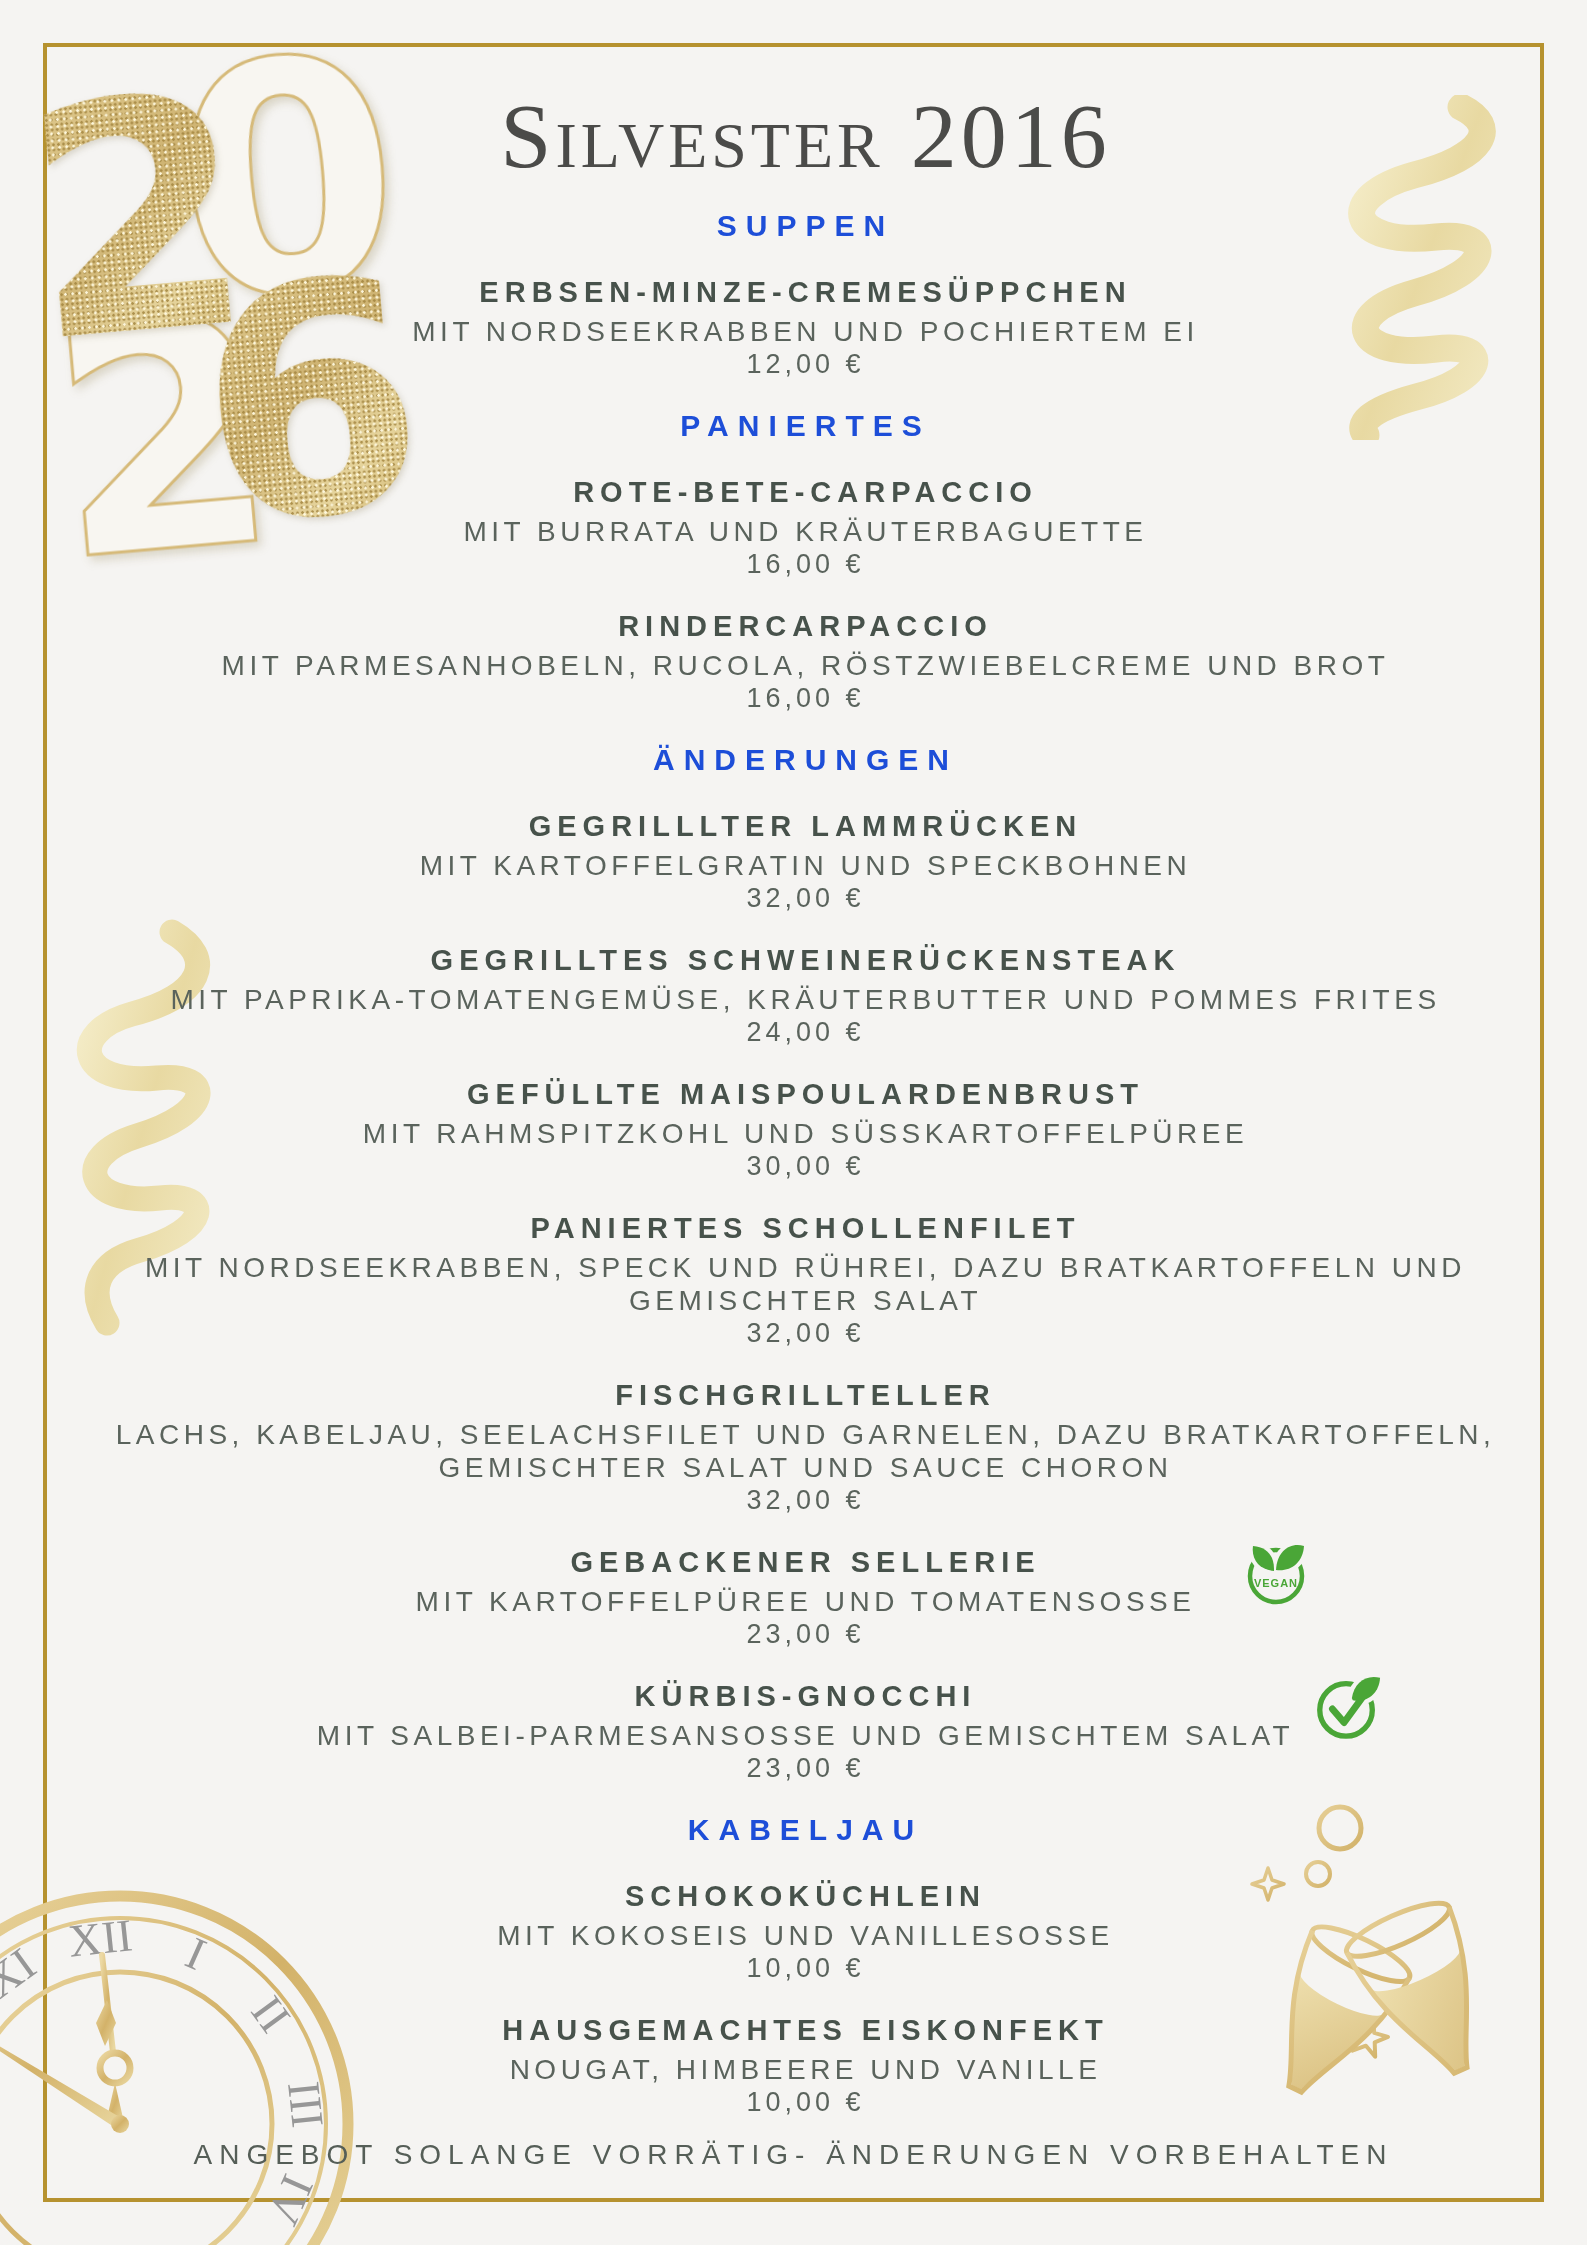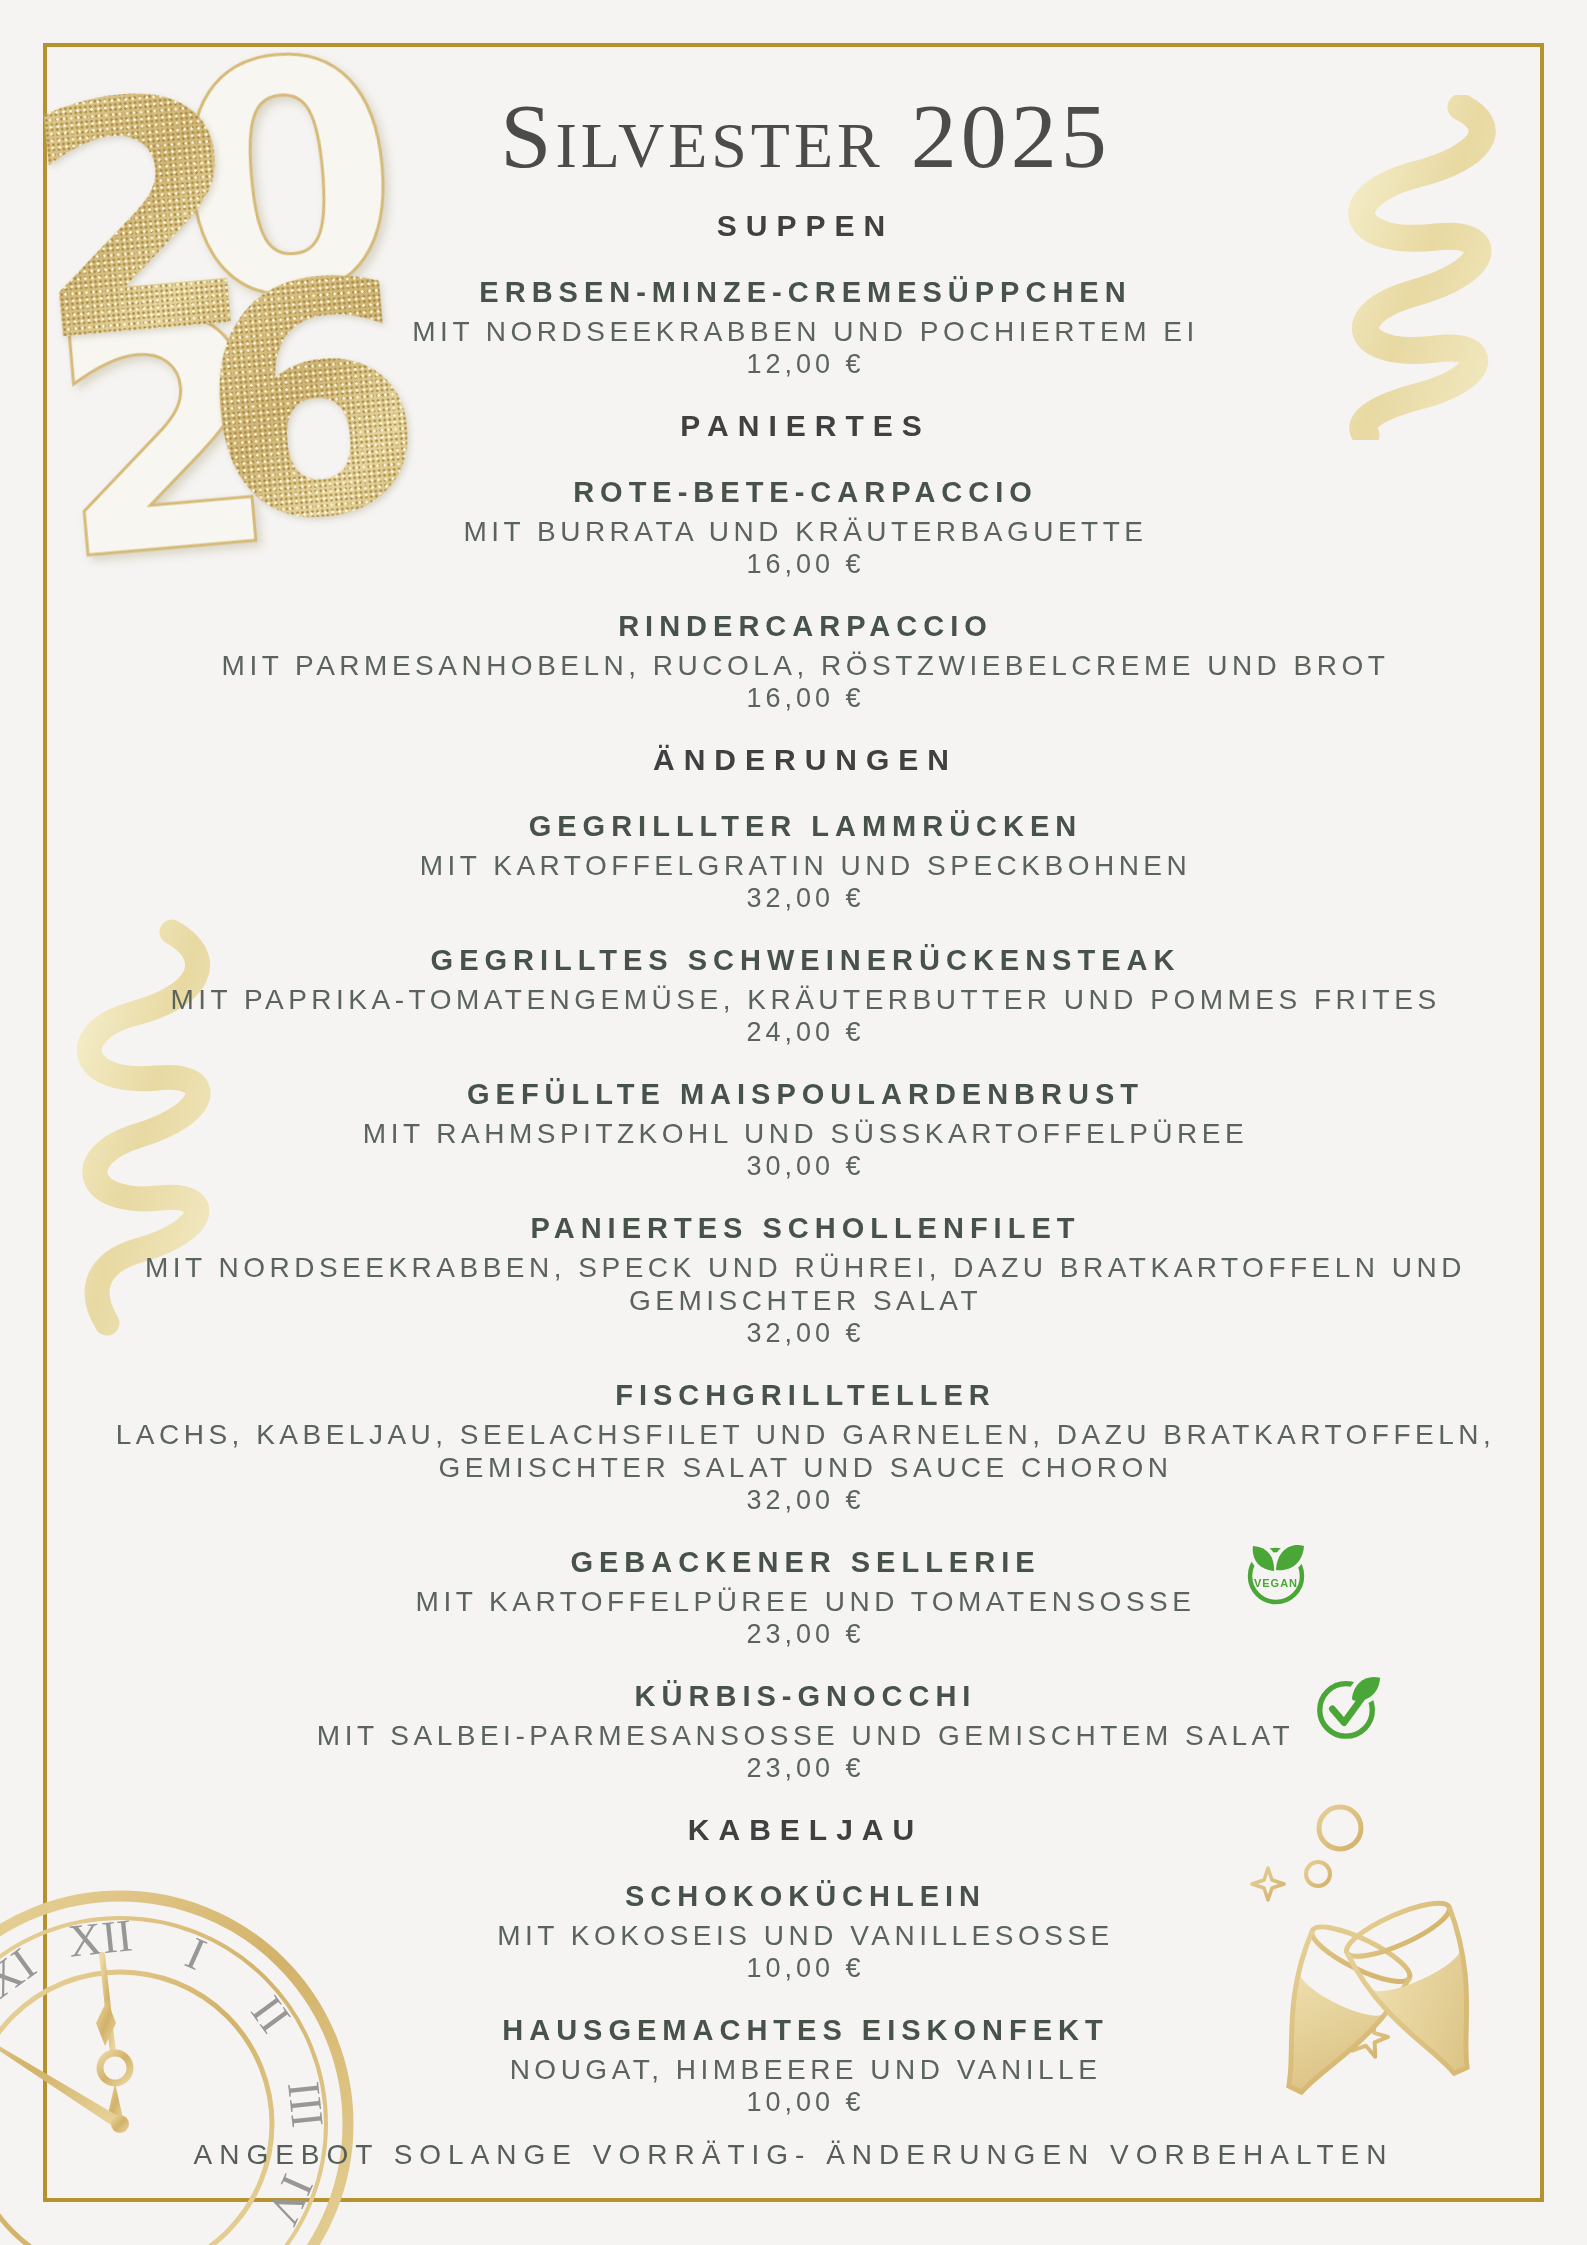--- a/index.html
+++ b/index.html
@@ -27,21 +27,21 @@
     font-family:"Liberation Serif","DejaVu Serif",serif;
     font-variant:small-caps;
     font-weight:500;
     font-size:92px;line-height:1.05;
     letter-spacing:4px;
     color:#4b4b49;
     margin:0 0 26px;
   }
   .section-label{
     font-size:30px;font-weight:700;letter-spacing:9px;
-    color:#404040;line-height:30px;
+    color:#1d4ed8;line-height:30px;
     margin:0 0 36px;text-align:left;
   }
   .item{position:relative;width:100%;text-align:center;margin:0 0 30px;}
   .item-name{
     font-size:29px;font-weight:700;letter-spacing:6px;
     color:#47524b;line-height:30px;margin:0 0 8px;
   }
   .item-desc{
     font-size:28px;font-weight:400;letter-spacing:4.5px;
     color:#5a635c;line-height:33px;
@@ -191,21 +191,21 @@
     <g transform="rotate(-24 300 310)">
       <path d="M251,170 C258,226 286,254 295,280 L305,280 C314,254 342,226 349,170 A49,13 0 0 1 251,170 Z" fill="url(#liq)"></path>
       <ellipse cx="300" cy="128" rx="56" ry="15" fill="none" stroke="url(#goldl)" stroke-width="5"></ellipse>
       <path d="M244,128 C248,205 282,245 293,282 L307,282 C318,245 352,205 356,128" fill="none" stroke="url(#goldl)" stroke-width="5"></path>
       <line x1="300" y1="282" x2="300" y2="385" stroke="url(#goldl)" stroke-width="6"></line>
       <path d="M258,392 L342,392" stroke="url(#goldl)" stroke-width="9" stroke-linecap="round" fill="none"></path>
     </g>
   </svg>
 
   <div class="menu-col">
-    <h1 class="title">Silvester 2025</h1>
+    <h1 class="title">Silvester 2016</h1>
     <div style="display:flex;flex-direction:column;align-items:center;width:100%;">
         <div class="section-label">SUPPEN</div>
         <div class="item">
           <div class="item-name">ERBSEN-MINZE-CREMESÜPPCHEN</div>
           <div class="item-desc">MIT NORDSEEKRABBEN UND POCHIERTEM EI</div>
           <div class="item-price">12,00 €</div>
         </div>
         <div class="section-label">PANIERTES</div>
         <div class="item">
           <div class="item-name">ROTE-BETE-CARPACCIO</div>

